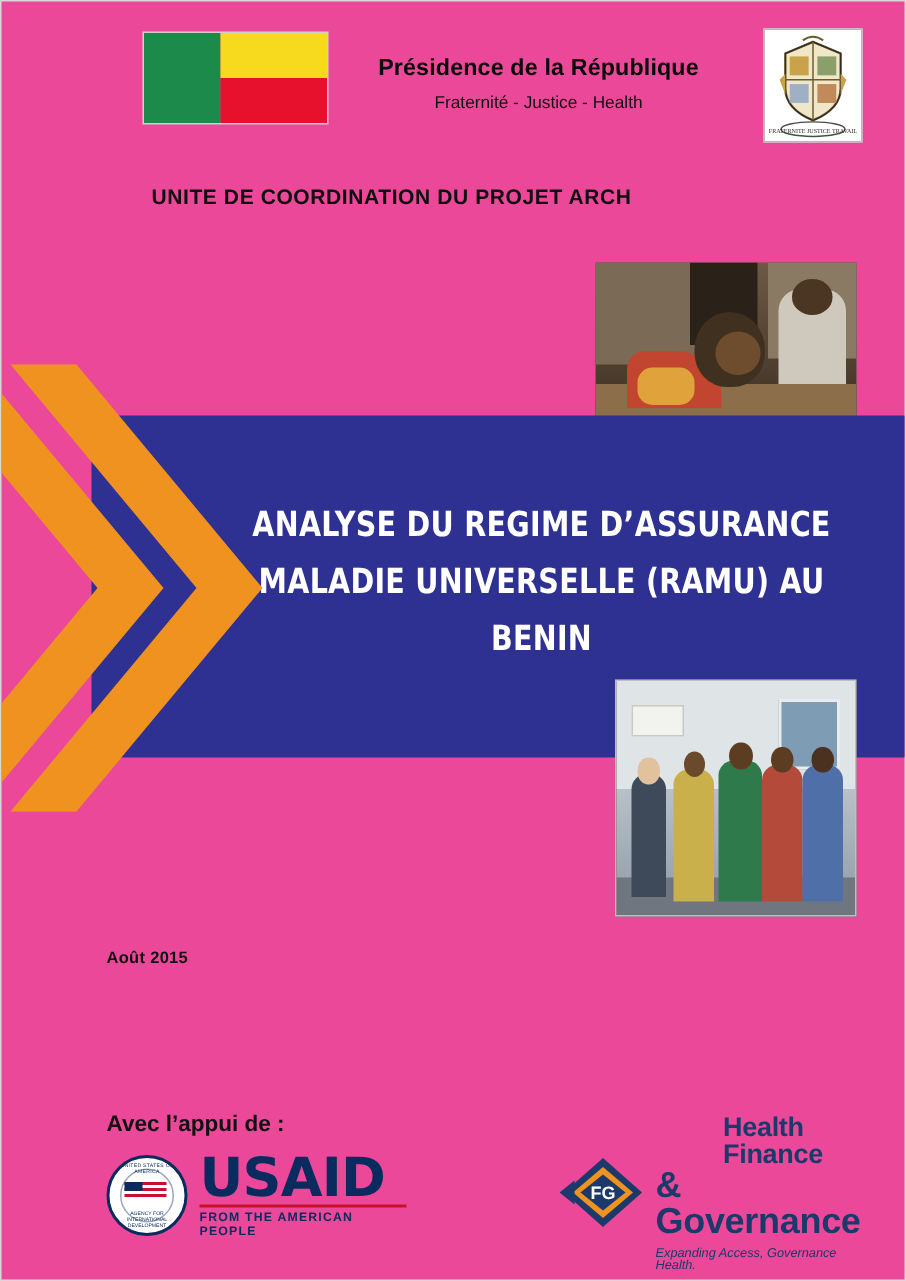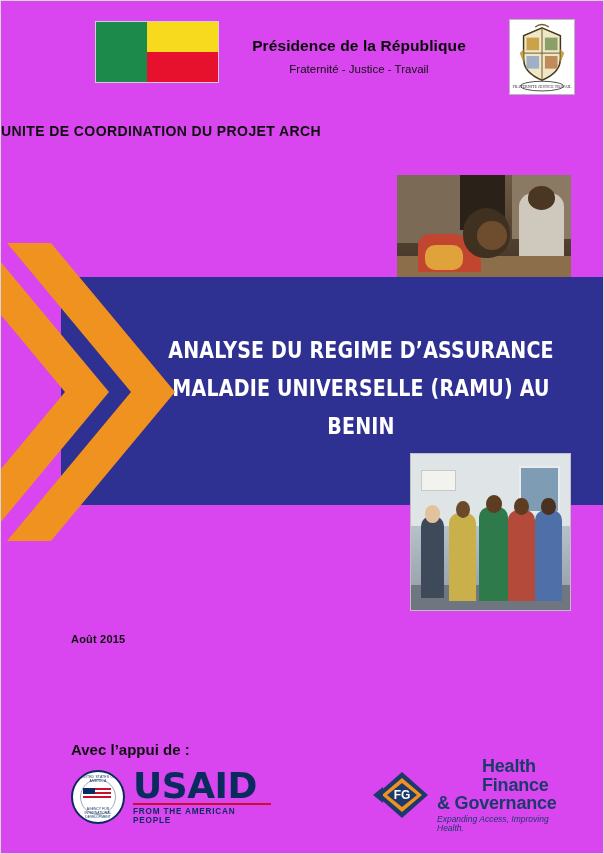--- a/index.html
+++ b/index.html
@@ -10,21 +10,21 @@
     width: 604px;
     height: 854px;
     background: #ffffff;
     font-family: "Liberation Sans", sans-serif;
     overflow: hidden;
   }
   .page {
     position: relative;
     width: 604px;
     height: 854px;
-    background: #d946ef;
+    background: #ec4899;
     box-sizing: border-box;
     border: 1px solid #d8d8d8;
     overflow: hidden;
   }
 
   
   .flag {
     position: absolute;
     left: 94px;
     top: 20px;
@@ -83,21 +83,21 @@
     background: #ffffff;
     box-sizing: border-box;
     overflow: hidden;
   }
 
   .unit-line {
     position: absolute;
     left: 0;
     top: 122px;
     width: 520px;
-    text-align: left;
+    text-align: center;
     font-size: 14px;
     font-weight: bold;
     color: #0f0f0f;
     letter-spacing: .4px;
   }
 
   
   .photo {
     position: absolute;
     overflow: hidden;
@@ -302,21 +302,21 @@
     line-height: 1.02;
   }
   .hfg-text .l1 {
     font-size: 18px;
     font-weight: bold;
     color: #1b3a6b;
     letter-spacing: -.2px;
     margin-left: 45px;
   }
   .hfg-text .l2 {
-    font-size: 18px;
+    font-size: 24px;
     font-weight: bold;
     color: #1b3a6b;
     letter-spacing: -.2px;
   }
   .hfg-text .l3 {
     font-size: 8.5px;
     font-style: italic;
     color: #1b3a6b;
     margin-top: 3px;
   }
@@ -328,21 +328,21 @@
 
   <div class="flag">
     <div class="flag-green"></div>
     <div class="flag-right">
       <div class="flag-yellow"></div>
       <div class="flag-red"></div>
     </div>
   </div>
 
   <div class="header-title">Présidence de la République</div>
-  <div class="header-sub">Fraternité - Justice - Travail</div>
+  <div class="header-sub">Fraternité - Justice - Health</div>
 
   <div class="crest">
     <svg viewBox="0 0 66 76" width="64" height="74" aria-hidden="true">
       <rect x="0" y="0" width="66" height="76" fill="#ffffff"></rect>
       <path d="M33 8 L52 16 L52 40 Q52 54 33 62 Q14 54 14 40 L14 16 Z" fill="#f0e6c8" stroke="#6d5a2a" stroke-width="1.6"></path>
       <path d="M33 8 L52 16 L52 40 Q52 54 33 62 Q14 54 14 40 L14 16 Z" fill="none" stroke="#2b2b2b" stroke-width="0.8"></path>
       <line x1="14" y1="34" x2="52" y2="34" stroke="#6d5a2a" stroke-width="1"></line>
       <line x1="33" y1="8" x2="33" y2="62" stroke="#6d5a2a" stroke-width="1"></line>
       <rect x="17" y="18" width="13" height="13" fill="#caa24a"></rect>
       <rect x="36" y="18" width="13" height="13" fill="#8a9f6a"></rect>
@@ -428,17 +428,17 @@
         <polygon points="29,3 55,26 29,49 3,26" fill="#1b3a6b"></polygon>
         <polygon points="29,9 49,26 29,43 9,26" fill="#f0921f"></polygon>
         <polygon points="29,14 44,26 29,38 14,26" fill="#1b3a6b"></polygon>
         <text x="29" y="30" font-size="12" font-weight="bold" text-anchor="middle" fill="#ffffff" font-family="Liberation Sans, sans-serif">FG</text>
         <polygon points="0,26 10,18 10,34" fill="#1b3a6b"></polygon>
       </svg>
     </div>
     <div class="hfg-text">
       <div class="l1">Health Finance</div>
       <div class="l2">&amp; Governance</div>
-      <div class="l3">Expanding Access, Improving Health.</div>
+      <div class="l3">Expanding Access, Governance Health.</div>
     </div>
   </div>
 
 </div>
 
 </body></html>

